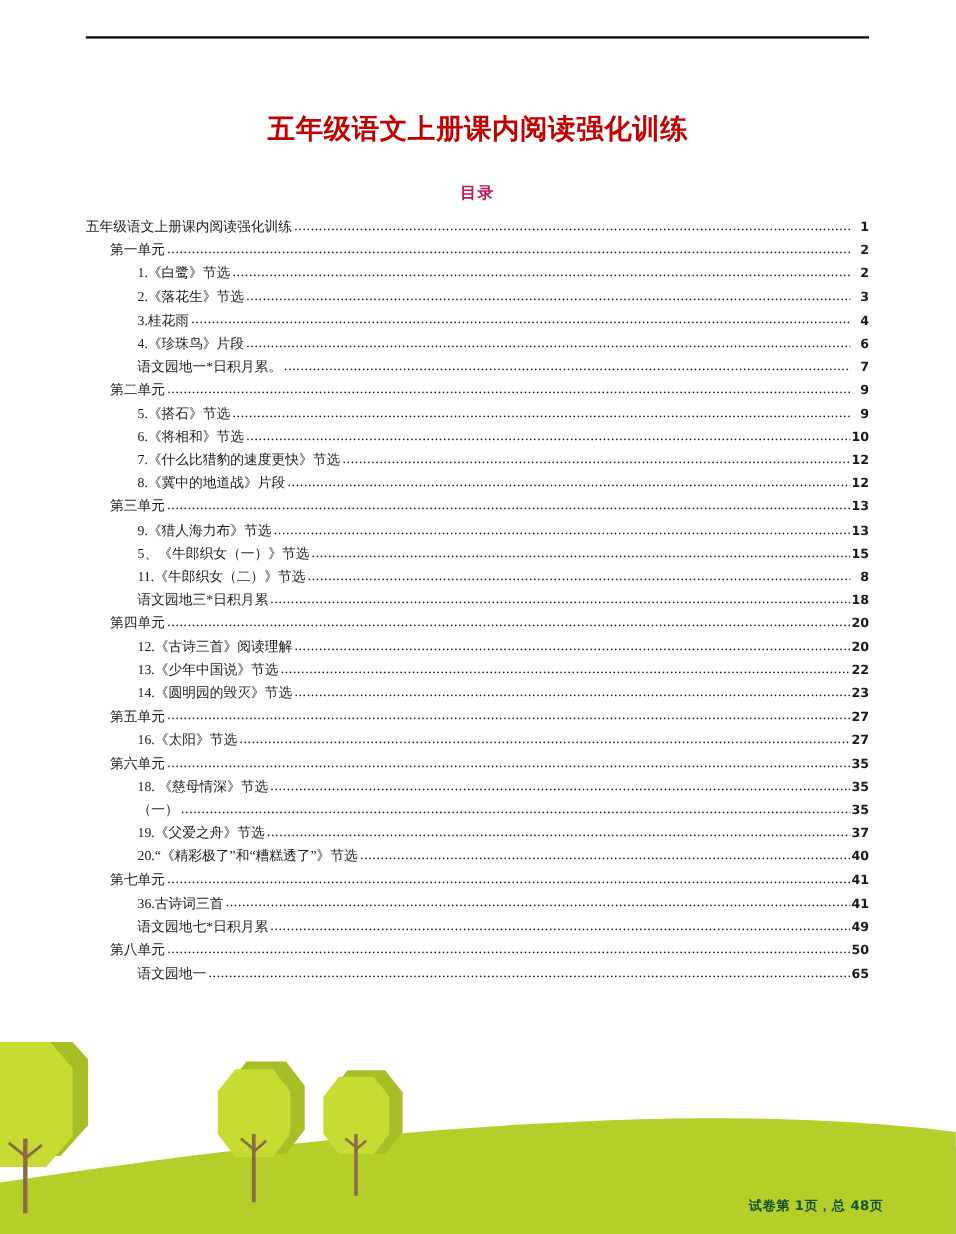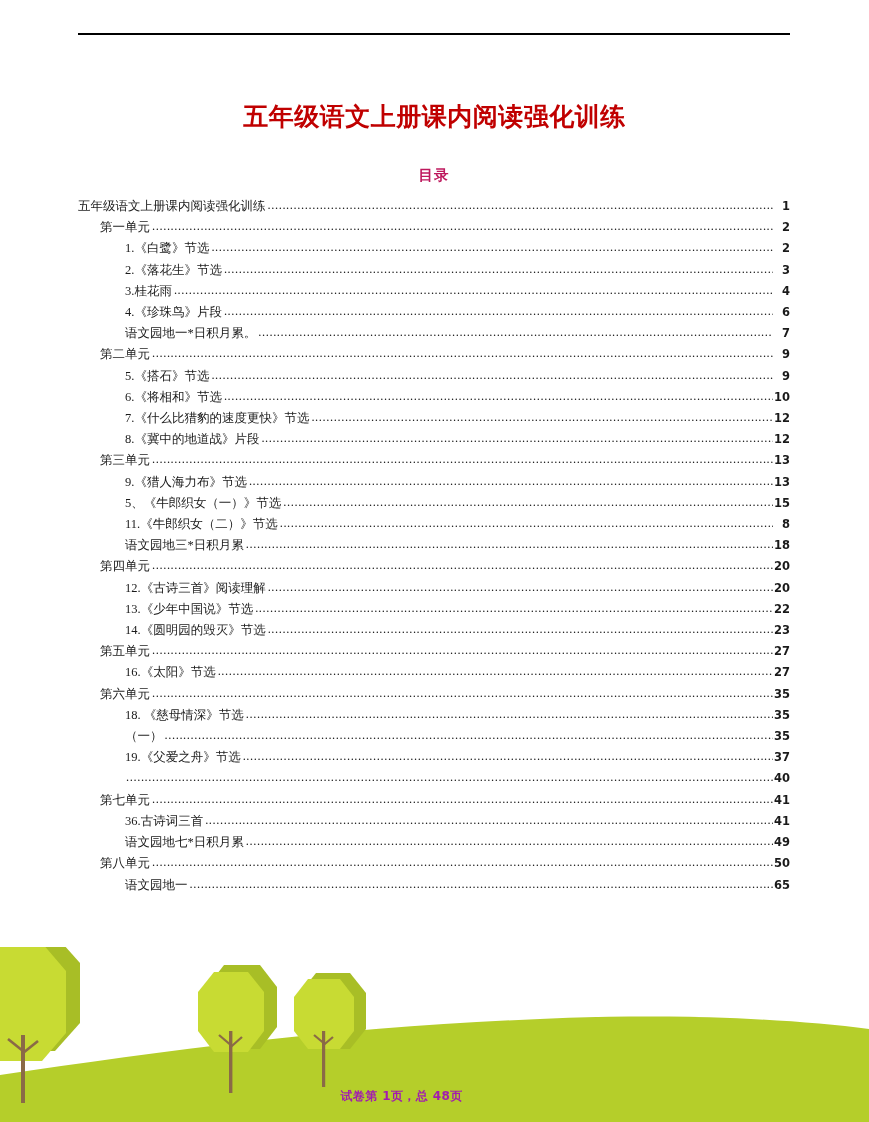--- a/index.html
+++ b/index.html
@@ -103,25 +103,25 @@
     overflow: hidden;
     pointer-events: none;
   }
   .footer-art svg { display: block; }
 
   .footer-text {
     position: absolute;
     left: 0;
     bottom: 17px;
     width: 803px;
-    text-align: center;
+    text-align: right;
     font-size: 12px;
     font-family: "DejaVu Sans", "Liberation Sans", sans-serif;
     font-weight: bold;
-    color: #a21caf;
+    color: #14532d;
     letter-spacing: 0.4px;
   }
 </style>
 </head>
 <body>
 
 <div class="top-rule"></div>
 
 <div class="doc-title" style="color: rgb(192, 0, 0);">五年级语文上册课内阅读强化训练</div>
 
@@ -257,20 +257,21 @@
         <span class="label">（一）</span>
         <span class="leader">......................................................................................................................................................................................................................................................................................................................................................................................................................................................................................................................................................................................................................</span>
         <span class="pageno">35</span>
       </div>
       <div class="toc-row lvl3">
         <span class="label">19.《父爱之舟》节选</span>
         <span class="leader">......................................................................................................................................................................................................................................................................................................................................................................................................................................................................................................................................................................................................................</span>
         <span class="pageno">37</span>
       </div>
       <div class="toc-row lvl3">
+        <span class="label">20.“《精彩极了”和“糟糕透了”》节选</span>
         <span class="leader">......................................................................................................................................................................................................................................................................................................................................................................................................................................................................................................................................................................................................................</span>
         <span class="pageno">40</span>
       </div>
       <div class="toc-row lvl2">
         <span class="label">第七单元</span>
         <span class="leader">......................................................................................................................................................................................................................................................................................................................................................................................................................................................................................................................................................................................................................</span>
         <span class="pageno">41</span>
       </div>
       <div class="toc-row lvl3">
         <span class="label">36.古诗词三首</span>

